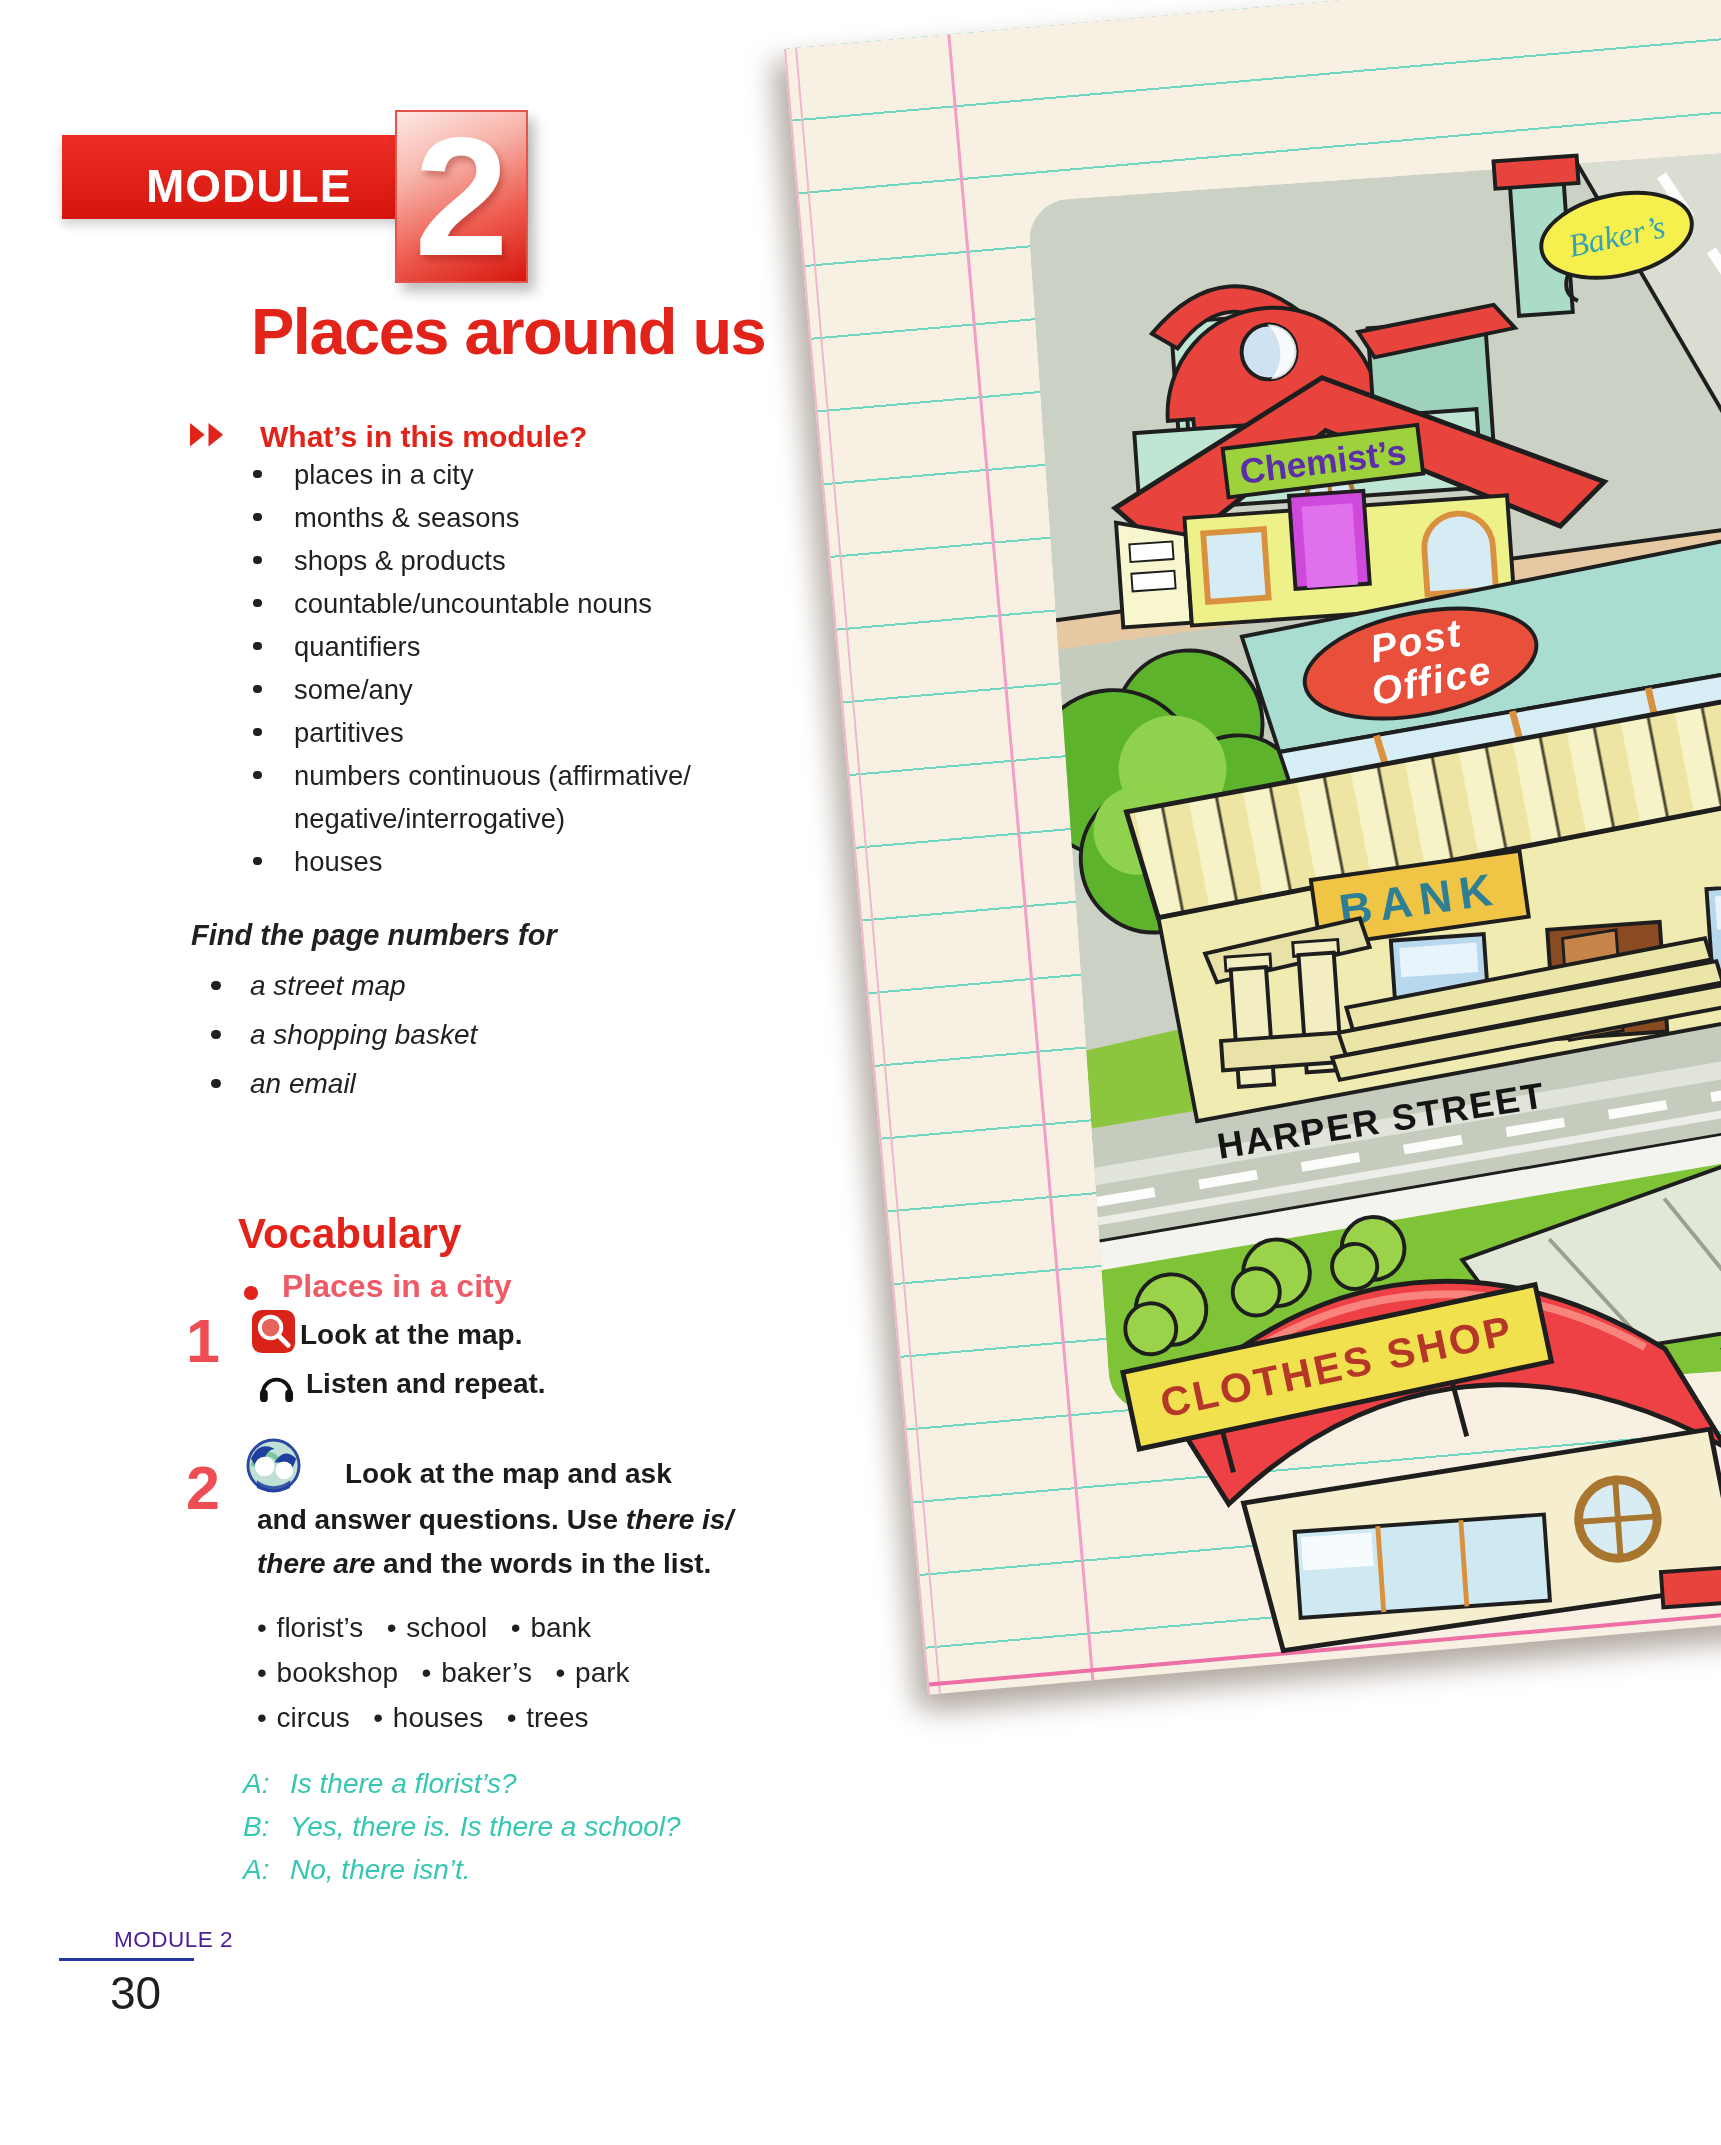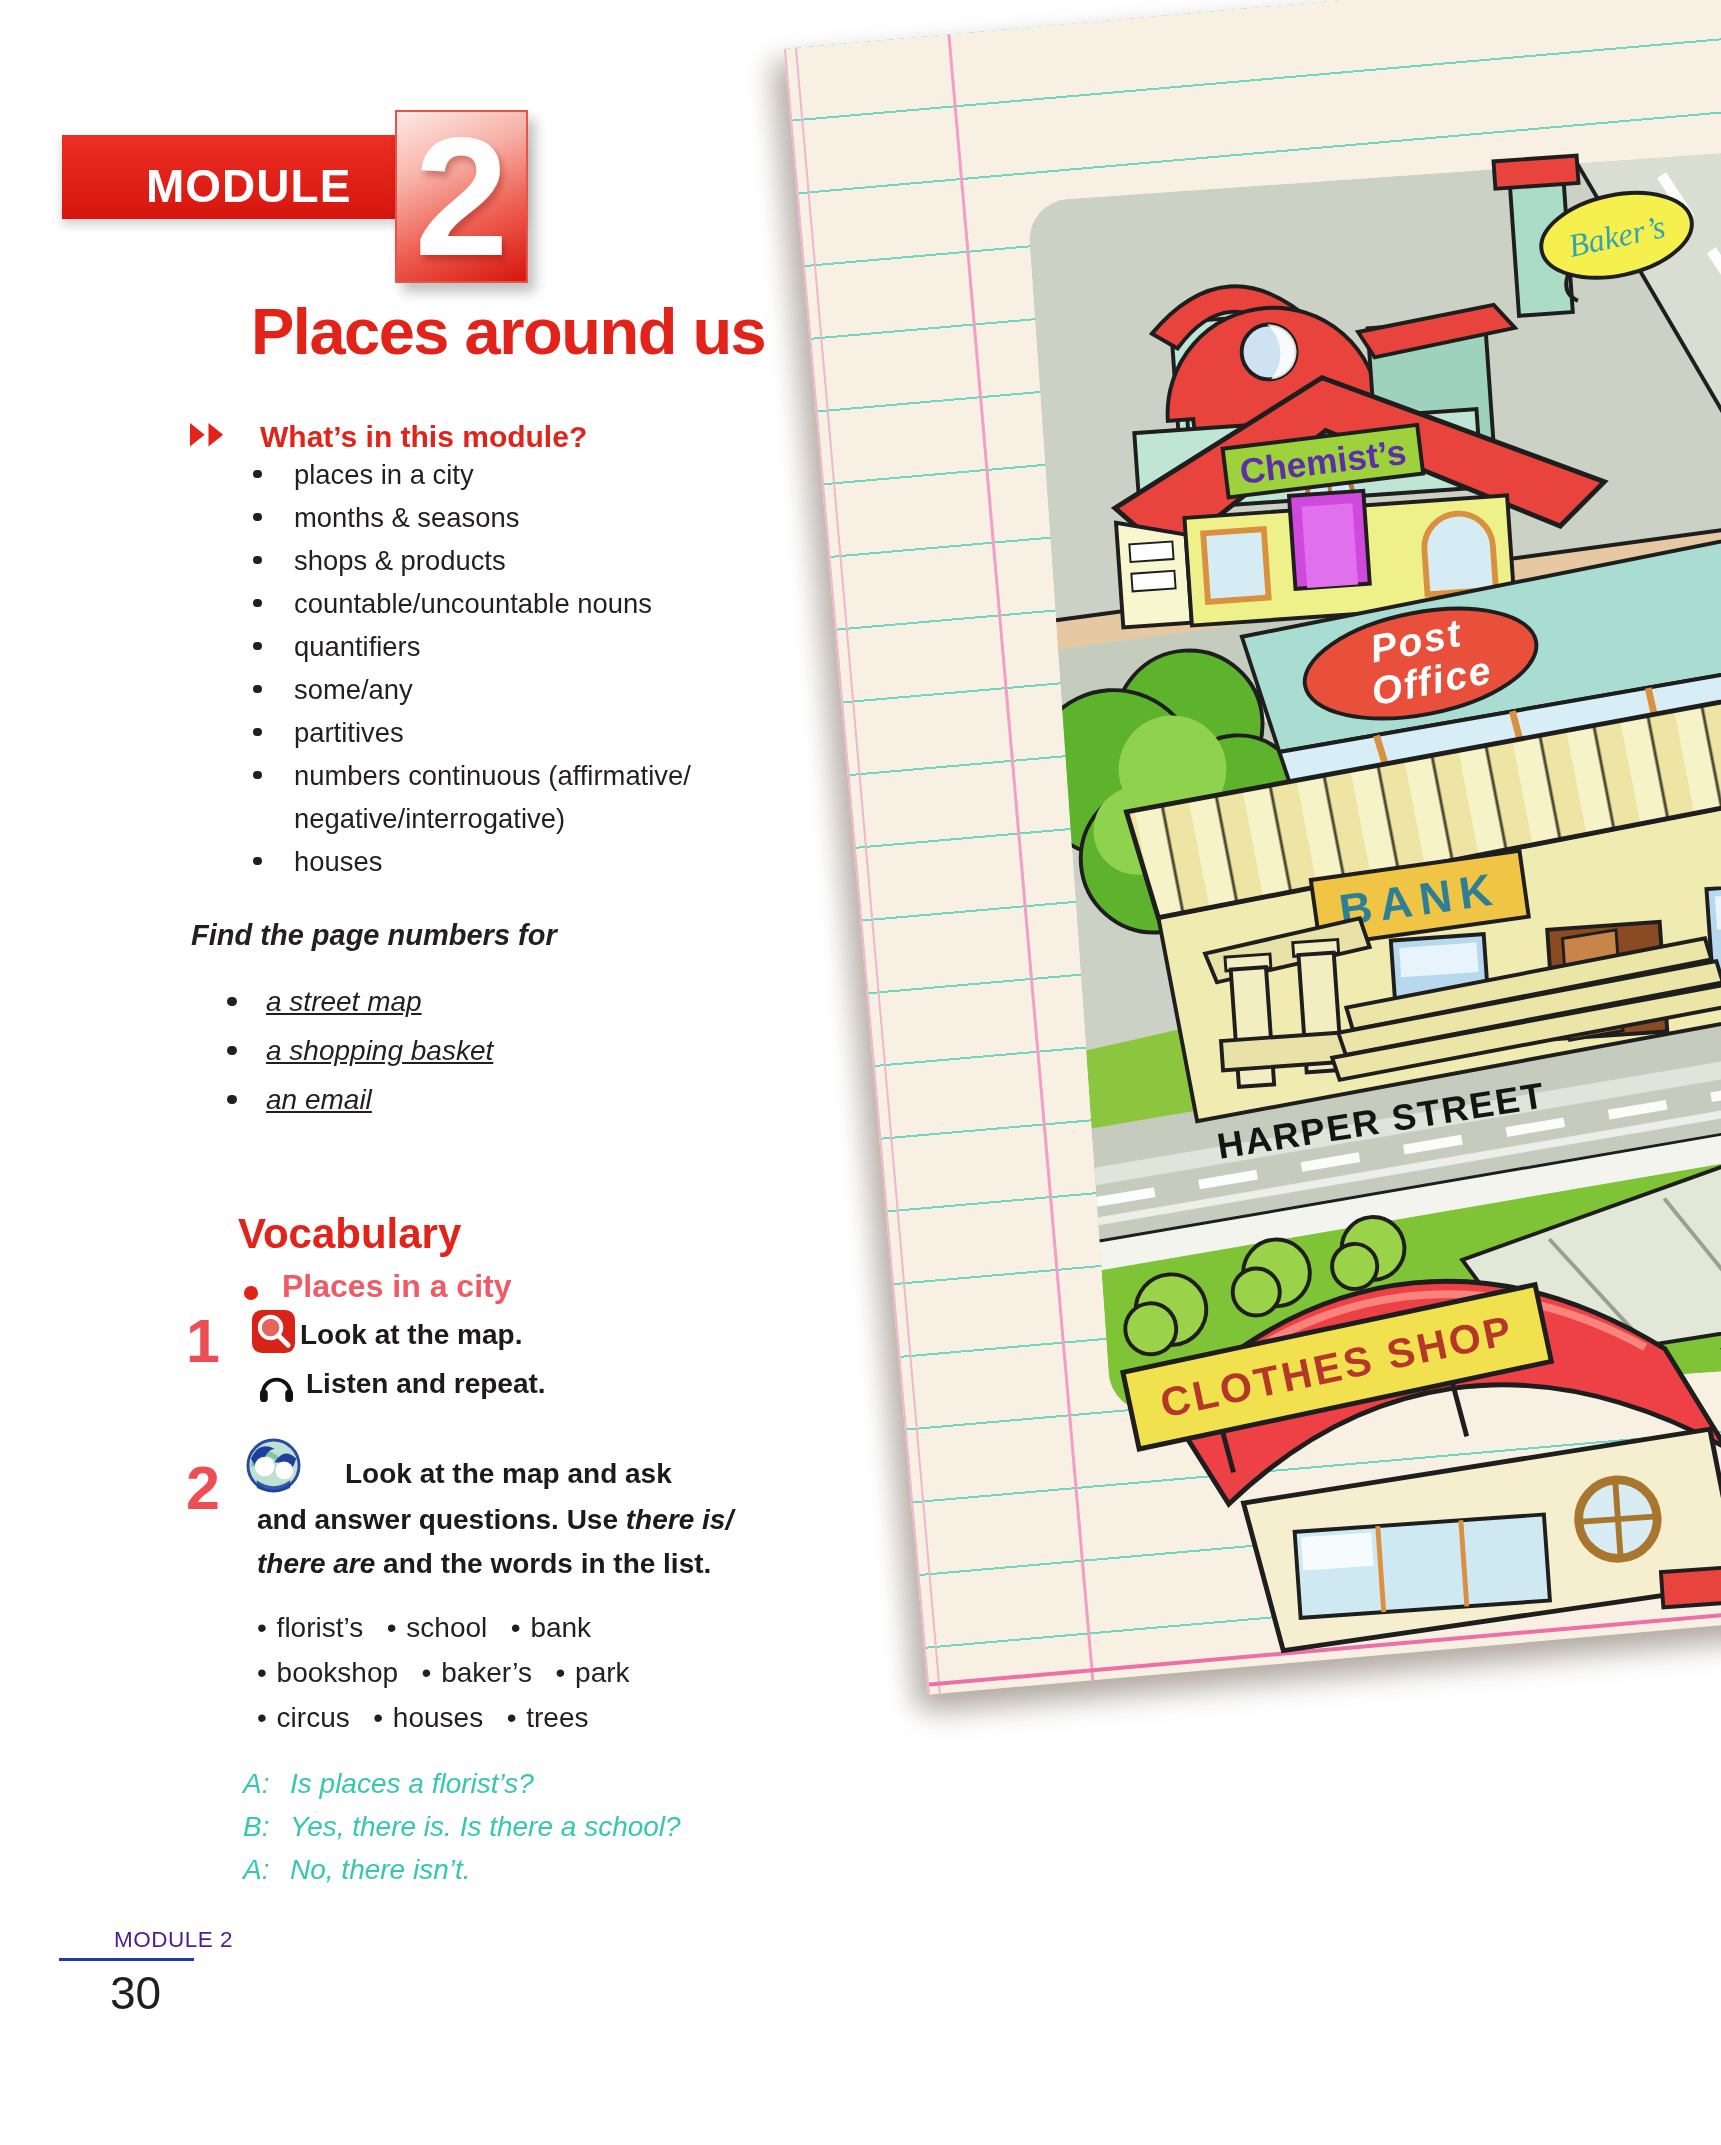--- a/index.html
+++ b/index.html
@@ -22,21 +22,21 @@
   .page-title{position:absolute;left:251px;top:294px;font-size:65px;font-weight:bold;color:#e2231a;letter-spacing:-1.5px;}
   .whats-head{position:absolute;left:260px;top:420px;font-size:30px;font-weight:bold;color:#e2231a;}
   .chevrons{position:absolute;left:190px;top:423px;width:39px;height:23.5px;}
 
   .topics{position:absolute;left:294px;top:453px;margin:0;padding:0;list-style:none;}
   .topics li{position:relative;font-size:27.4px;line-height:43px;white-space:pre-line;}
   .topics li::before{content:"";position:absolute;left:-41px;top:16.7px;width:8.8px;height:8.8px;border-radius:50%;background:#231f20;}
   .topics li.em{}
 
   .find-head{position:absolute;left:191px;top:919px;font-size:29px;font-weight:bold;font-style:italic;}
-  .find-list{position:absolute;left:250px;top:961px;margin:16px;padding:0;list-style:none;text-decoration:underline;}
+  .find-list{position:absolute;left:250px;top:961px;margin:0;padding:0;list-style:none;}
   .find-list li{position:relative;font-size:28px;font-style:italic;line-height:49px;}
   .find-list li::before{content:"";position:absolute;left:-39px;top:19.6px;width:9.8px;height:9.8px;border-radius:50%;background:#231f20;}
 
   .vocab-head{position:absolute;left:238px;top:1210px;font-size:42px;font-weight:bold;color:#e2231a;}
   .vocab-bullet{position:absolute;left:244px;top:1286px;width:13.7px;height:13.7px;border-radius:50%;background:#e2231a;}
   .vocab-sub{position:absolute;left:282px;top:1268px;font-size:32px;font-weight:bold;color:#ee5a66;}
 
   
   .ex-num{position:absolute;font-size:61px;font-weight:800;color:#ee4d53;}
   .ex-line{position:absolute;font-size:28px;font-weight:bold;color:#1d1a1b;}
@@ -333,21 +333,21 @@
     <span class="it">there are</span><span> and the words in the list.</span>
   </div>
 
   <div class="word-list">
       <div class="word-row"><span class="word-item"><span class="word-bullet">•</span><span class="word-text">florist’s</span></span><span class="word-item"><span class="word-bullet">•</span><span class="word-text">school</span></span><span class="word-item"><span class="word-bullet">•</span><span class="word-text">bank</span></span></div>
       <div class="word-row"><span class="word-item"><span class="word-bullet">•</span><span class="word-text">bookshop</span></span><span class="word-item"><span class="word-bullet">•</span><span class="word-text">baker’s</span></span><span class="word-item"><span class="word-bullet">•</span><span class="word-text">park</span></span></div>
       <div class="word-row"><span class="word-item"><span class="word-bullet">•</span><span class="word-text">circus</span></span><span class="word-item"><span class="word-bullet">•</span><span class="word-text">houses</span></span><span class="word-item"><span class="word-bullet">•</span><span class="word-text">trees</span></span></div>
     </div>
 
   <div class="dialogue">
-      <div class="dlg-row"><span class="dlg-label">A:</span><span class="dlg-text">Is places a florist’s?</span></div>
+      <div class="dlg-row"><span class="dlg-label">A:</span><span class="dlg-text">Is there a florist’s?</span></div>
       <div class="dlg-row"><span class="dlg-label">B:</span><span class="dlg-text">Yes, there is. Is there a school?</span></div>
       <div class="dlg-row"><span class="dlg-label">A:</span><span class="dlg-text">No, there isn’t.</span></div>
     </div>
 
   <div class="footer-module">MODULE 2</div>
   <div class="footer-rule"></div>
   <div class="footer-page">30</div>
 
 </div>
 

